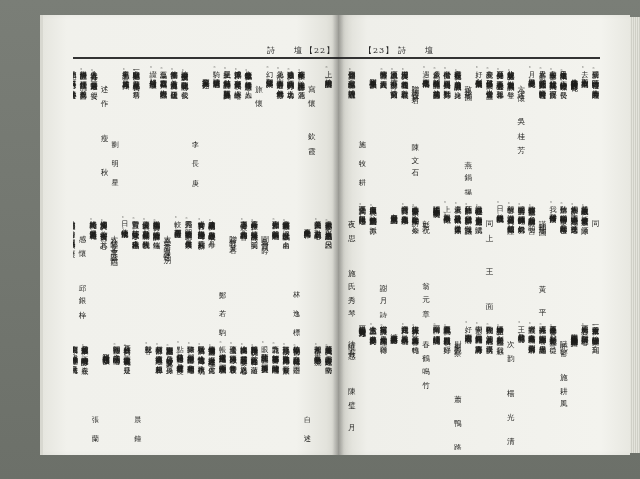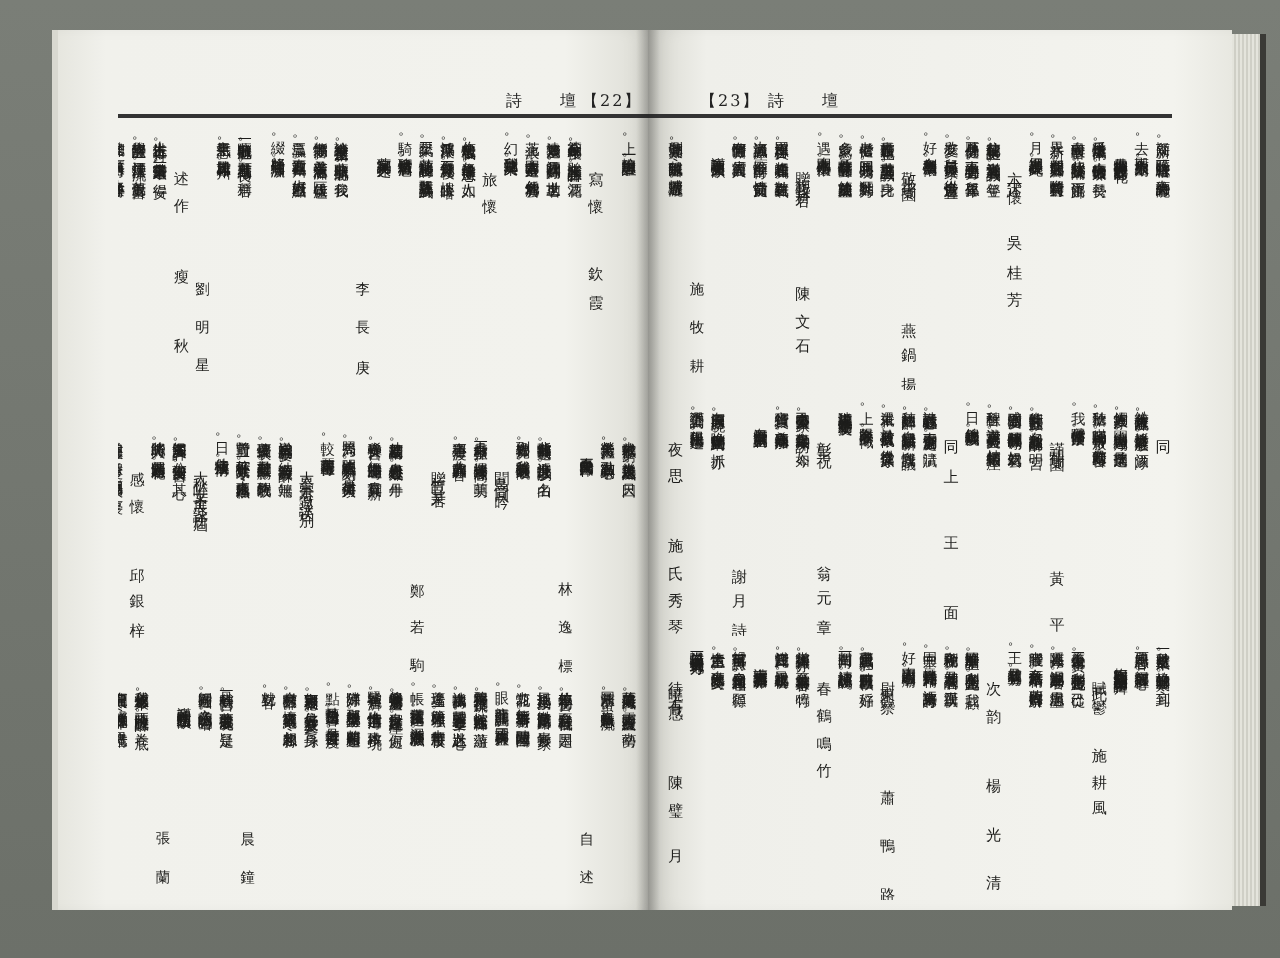--- a/index.html
+++ b/index.html
@@ -1,18 +1,18 @@
 <!DOCTYPE html>
 <html><head>
 <meta charset="utf-8">
 <style>
   html,body{margin:0;padding:0;}
   body{width:640px;height:479px;background:#6f736c;position:relative;overflow:hidden;font-family:"DejaVu Serif","Liberation Serif",serif;}
   .scene{position:absolute;left:0;top:0;width:640px;height:479px;background:linear-gradient(180deg,#7a7e77 0%,#6c7069 100%);}
-  .book{position:absolute;left:26px;top:15px;width:502px;height:440px;text-decoration:underline;}
+  .book{position:absolute;left:40px;top:15px;width:502px;height:440px;text-decoration:underline;}
   .page{position:absolute;top:0;height:440px;background:#efefea;overflow:hidden;}
   .page.left{left:0;width:298px;border-left:3px solid #d8d8d0;box-shadow:inset -10px 0 12px -8px rgba(0,0,0,0.25);background:linear-gradient(90deg,#e6e6df 0%,#f1f1ec 8%,#f2f2ed 85%,#dcdcd4 100%);}
   .page.right{left:298px;width:292px;background:linear-gradient(90deg,#d9d9d1 0%,#efefea 10%,#f3f3ee 90%,#e8e8e1 100%);box-shadow:inset 10px 0 12px -8px rgba(0,0,0,0.25);}
   .edge{position:absolute;left:590px;top:2px;width:14px;height:436px;background:repeating-linear-gradient(90deg,#e4e4dc 0 1px,#cfcfc6 1px 2px);border-right:3px solid #3a3a36;}
   .gutter{position:absolute;left:292px;top:0;width:12px;height:440px;background:linear-gradient(90deg,rgba(0,0,0,0) 0%,rgba(0,0,0,0.18) 50%,rgba(0,0,0,0) 100%);}
   .runhead{position:absolute;top:30px;font-size:8px;color:#222;letter-spacing:1px;white-space:nowrap;}
   .rule{position:absolute;top:42px;height:2px;background:#333;}
   .tier{position:absolute;writing-mode:vertical-rl;font-size:7.2px;line-height:10.6px;color:#1d1d1b;overflow:hidden;letter-spacing:0.4px;}
   .col{display:block;white-space:nowrap;}
   .col.title{padding-top:14px;font-size:7.6px;letter-spacing:3px;}

